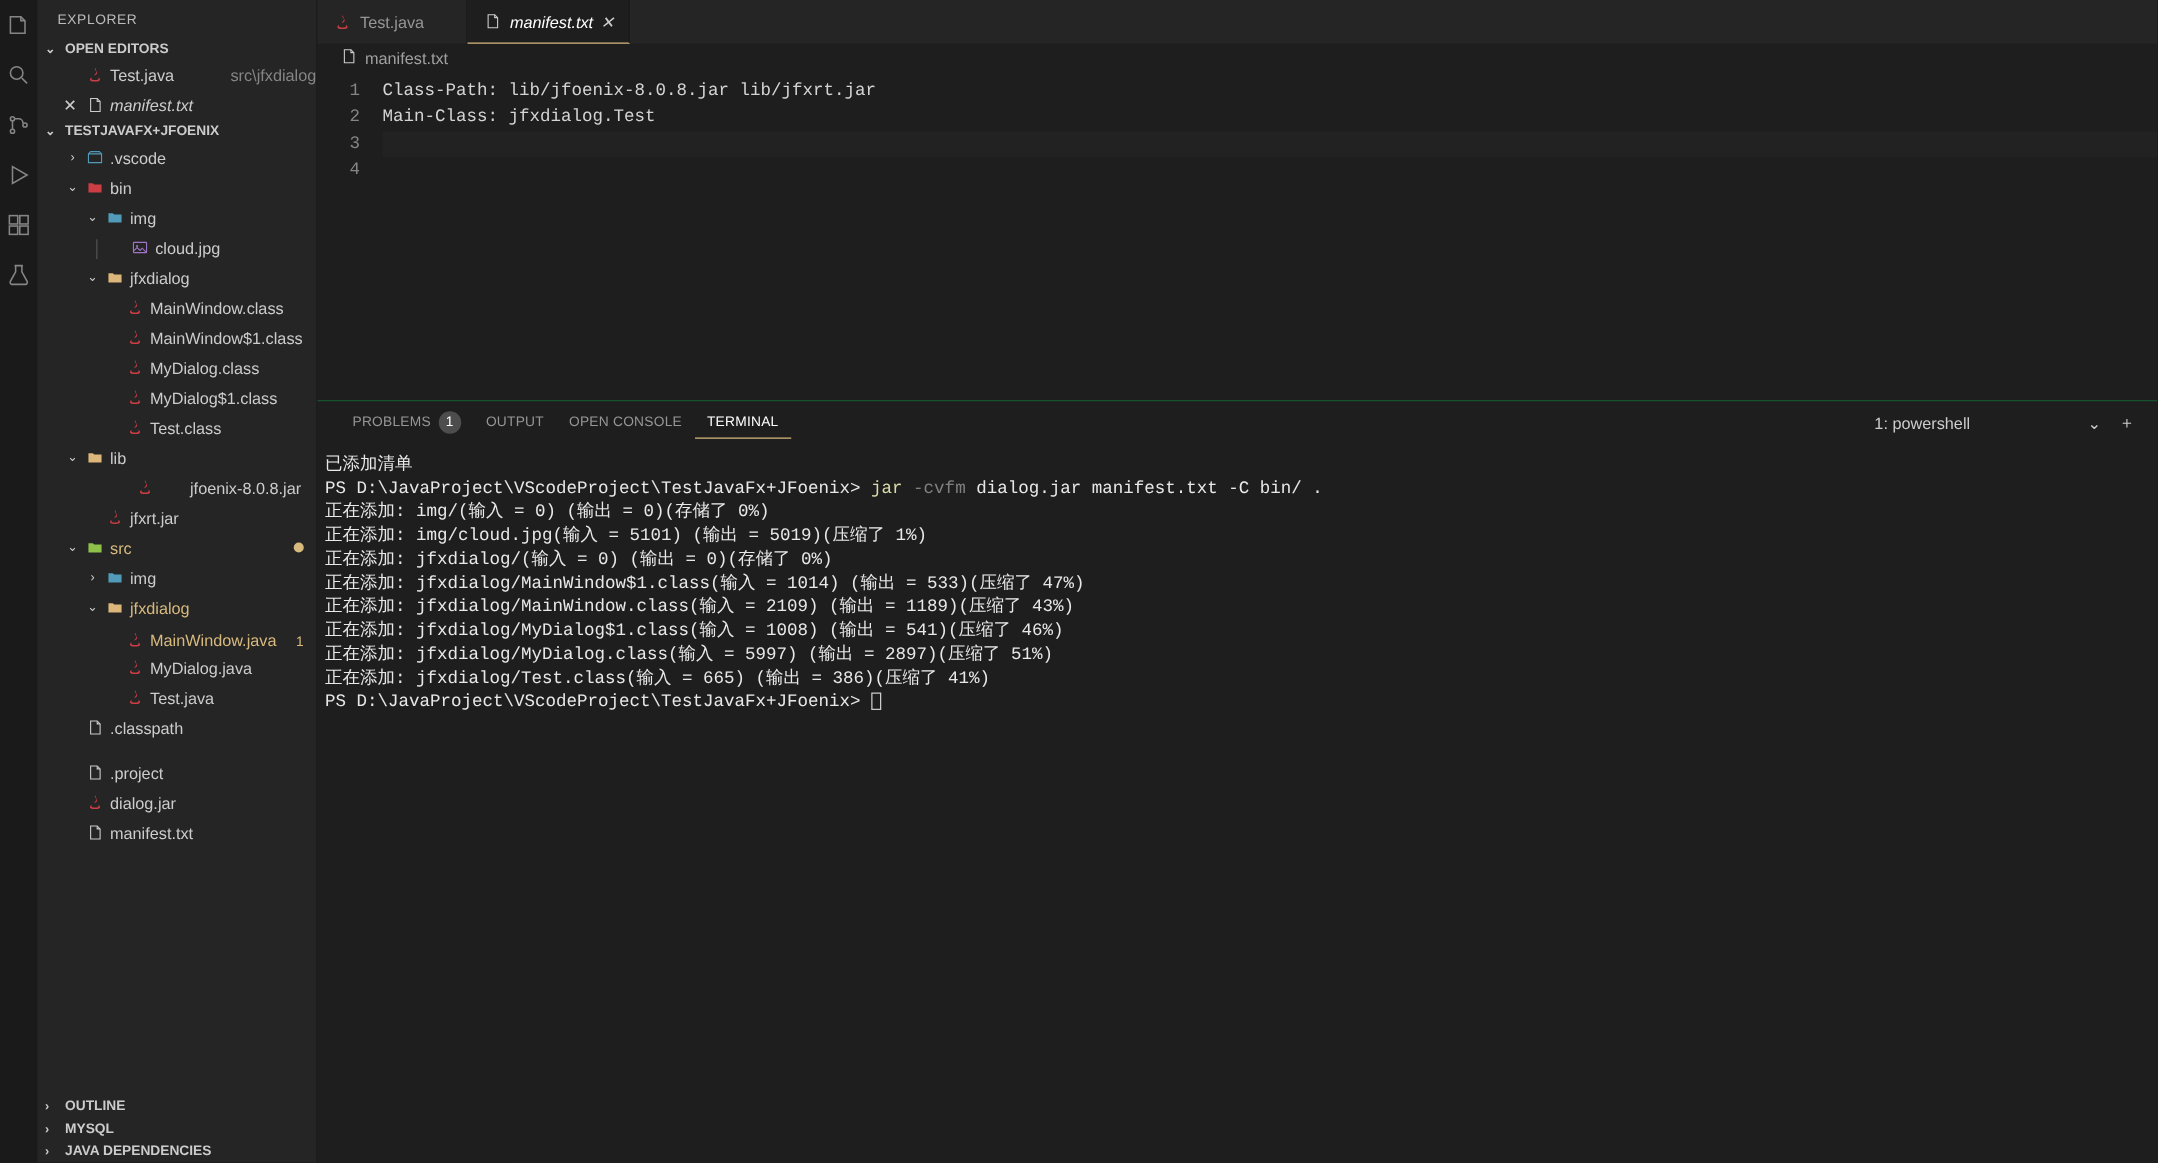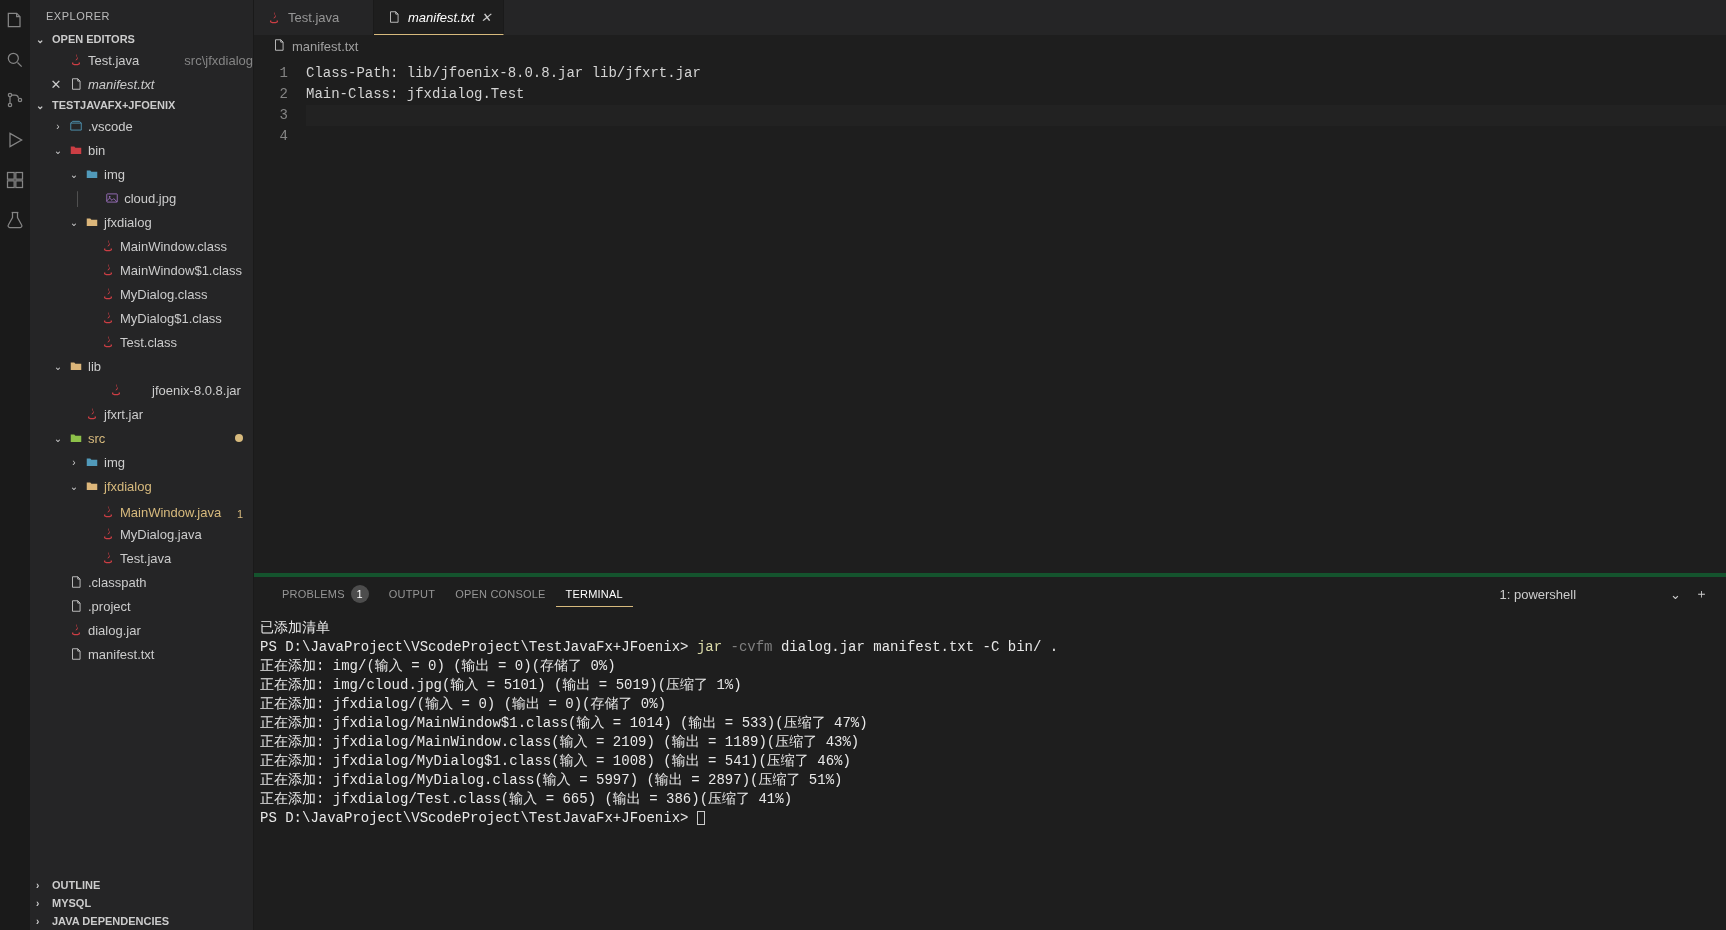--- a/index.html
+++ b/index.html
@@ -160,22 +160,22 @@
   width: 52px;
   text-align: right;
   padding-right: 18px;
   color: #858585;
 }
 .gutter div { height: 21px; line-height: 21px; }
 .code { flex: 1; color: #d4d4d4; }
 .code-line { height: 21px; line-height: 21px; white-space: pre; }
 .code-line.current { background: rgba(255,255,255,0.02); }
 .panel {
-  height: 357px;
-  border-top: 4px solid #14532d;
+  height: 610px;
+  border-top: 1px solid #14532d;
   display: flex;
   flex-direction: column;
 }
 .panel-tabs {
   display: flex;
   align-items: center;
   padding: 0 18px;
   height: 34px;
 }
 .panel-tab {
@@ -504,21 +504,21 @@
       <div class="tree-item" style="padding-left: 22px;">
         <span class="chev"></span>
         <span class="ficon ic-txt">
           <svg width="14" height="14" viewBox="0 0 24 24" fill="none" stroke="currentColor" stroke-width="1.5">
             <path d="M6 3h9l4 4v14H6z"></path>
             <path d="M15 3v4h4"></path>
           </svg>
         </span>
         <span class="tree-label">.classpath</span>
       </div>
-      <div class="tree-item" style="padding-left: 22px;">
+      <div class="tree-item" style="padding-left: 22px; margin-top: 12px;">
         <span class="chev"></span>
         <span class="ficon ic-txt">
           <svg width="14" height="14" viewBox="0 0 24 24" fill="none" stroke="currentColor" stroke-width="1.5">
             <path d="M6 3h9l4 4v14H6z"></path>
             <path d="M15 3v4h4"></path>
           </svg>
         </span>
         <span class="tree-label">.project</span>
       </div>
       <div class="tree-item" style="padding-left: 22px;">

